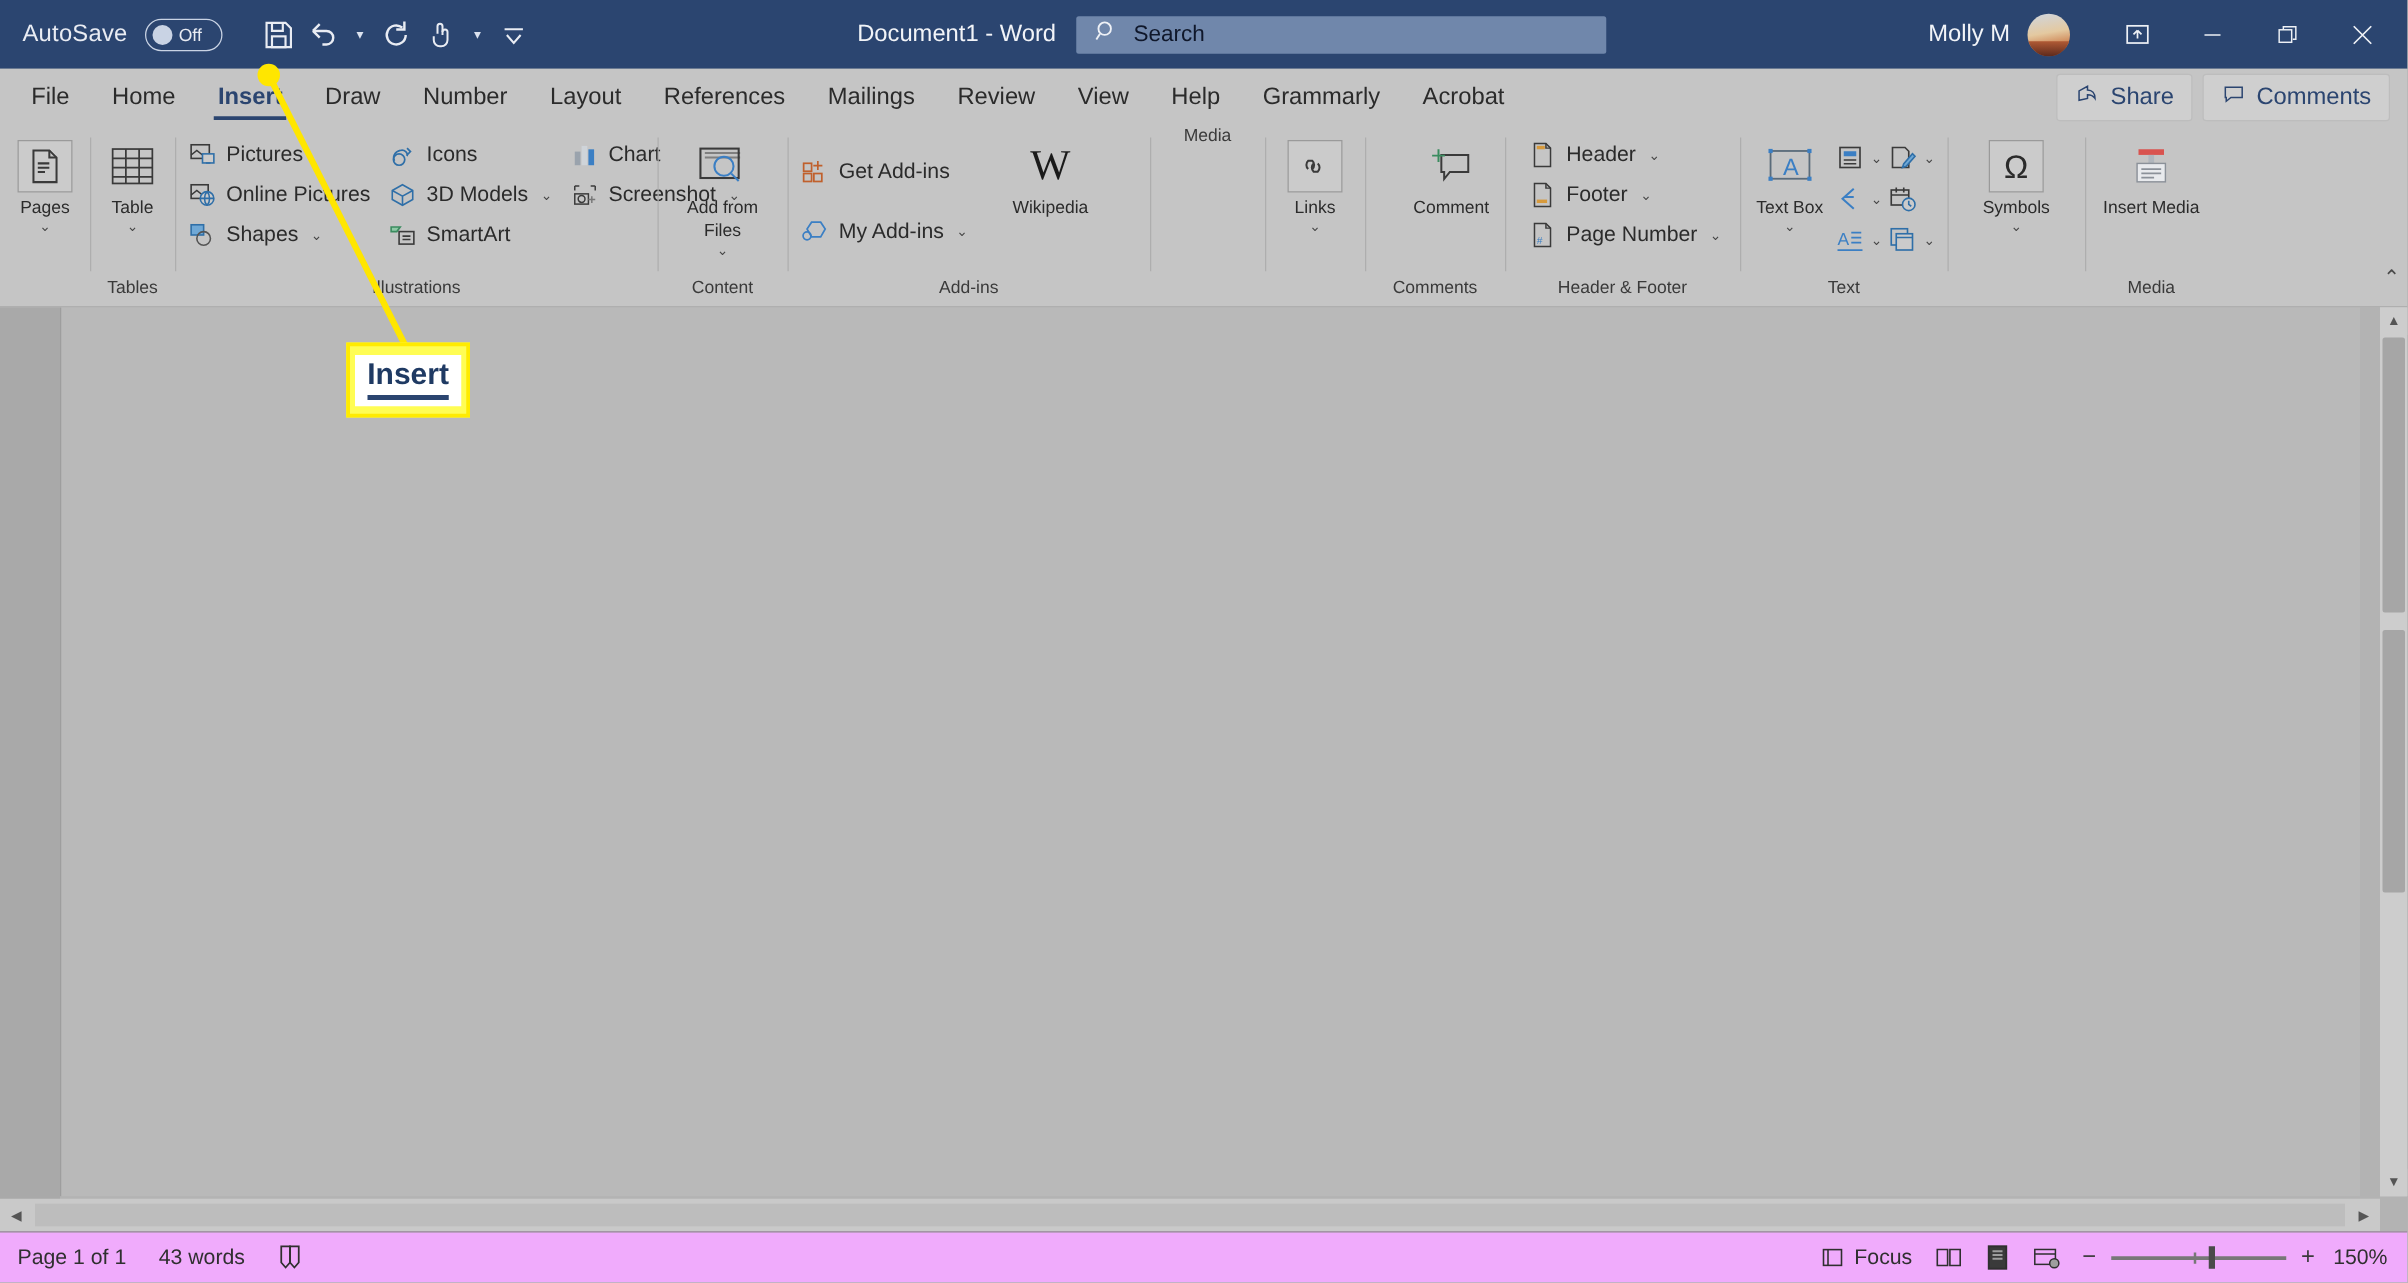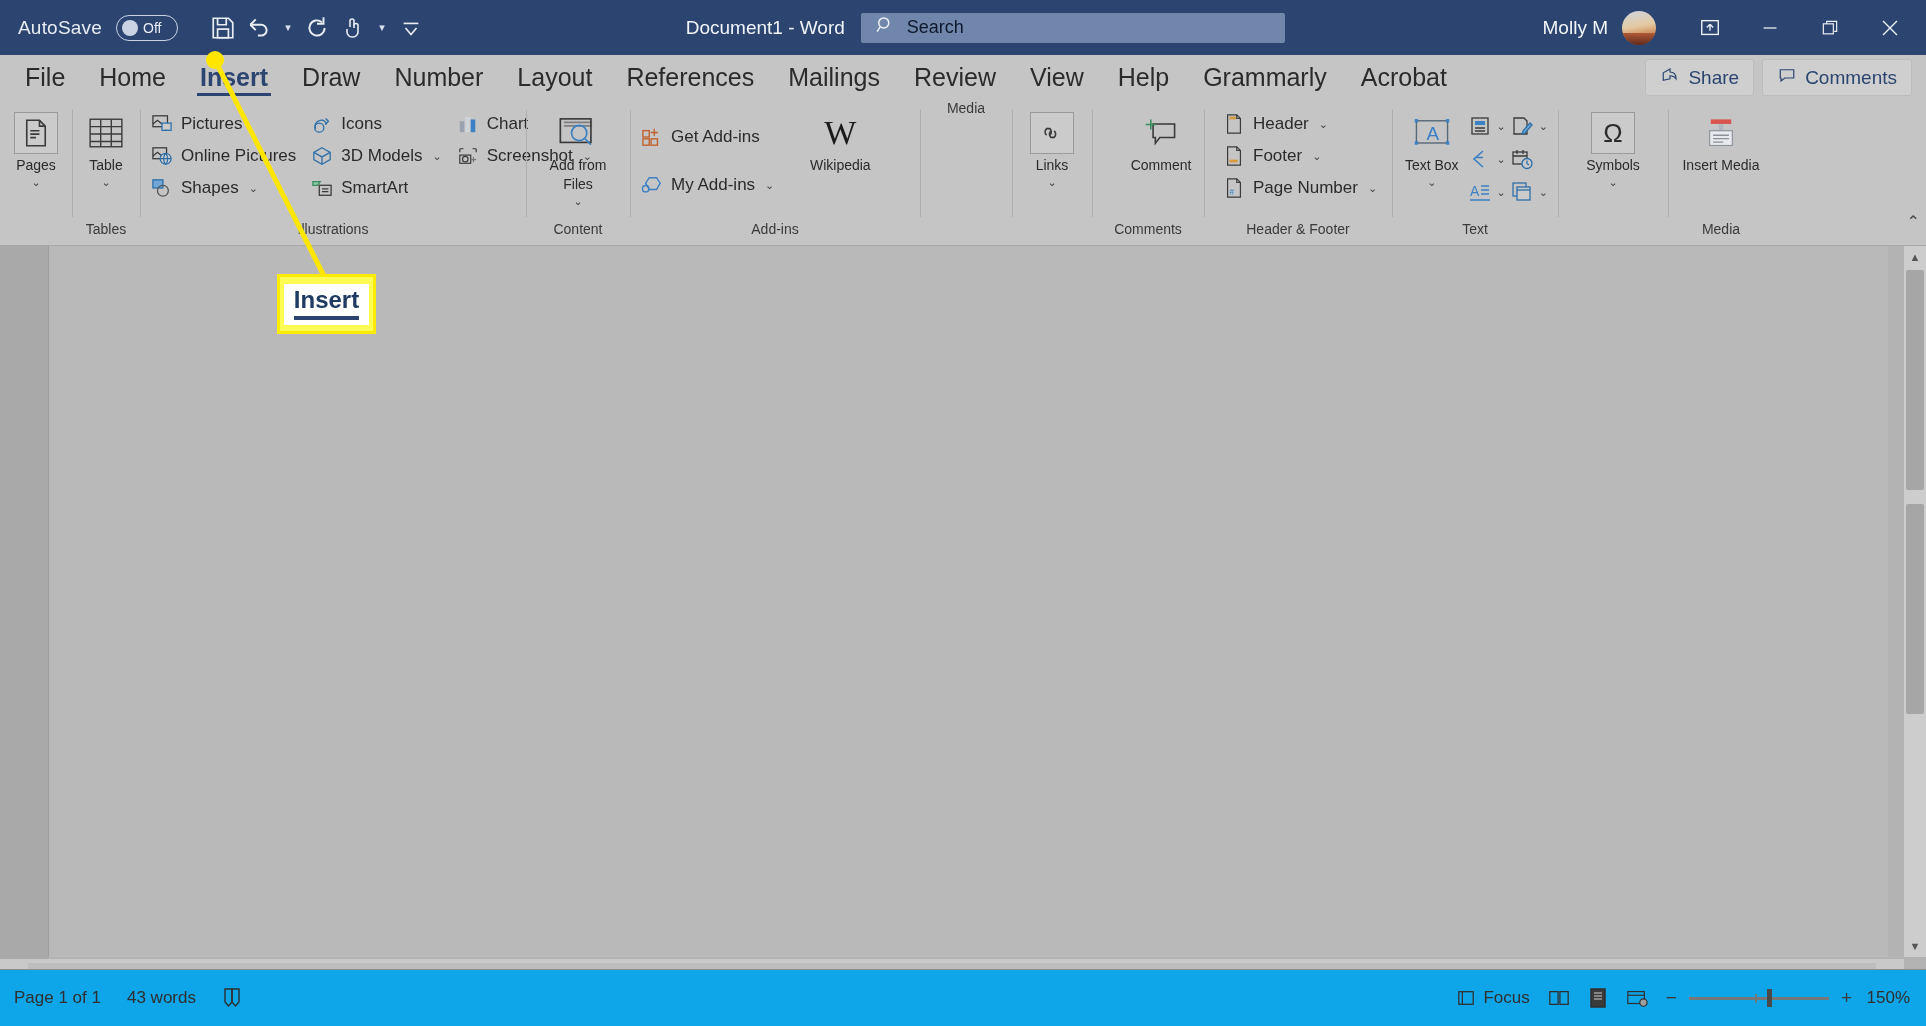--- a/index.html
+++ b/index.html
@@ -54,21 +54,21 @@
     color: #eef1f6; }
 
   
   .tabstrip {
     position: absolute; left: 0; top: 55px; width: 1926px; height: 45px;
     background: #c5c5c5; display: flex; align-items: stretch;
   }
   .tabs { display: flex; align-items: stretch; padding-left: 8px; }
   .tab {
     padding: 0 17px; display: flex; align-items: center; justify-content: center;
-    font-size: 25px; color: #2b2b2b; position: relative; white-space: nowrap;
+    font-size: 19px; color: #2b2b2b; position: relative; white-space: nowrap;
   }
   .tab.active { color: #2b4570; font-weight: bold; }
   .tab.active::after {
     content: ""; position: absolute; left: 14px; right: 14px; bottom: 4px;
     height: 3px; background: #2b4570;
   }
   .tabstrip-right { margin-left: auto; display: flex; align-items: center; gap: 8px; padding-right: 14px; }
   .pillbtn {
     display: flex; align-items: center; gap: 8px; padding: 6px 14px;
     font-size: 19px; color: #2b4570; background: #cfcfcf;
@@ -151,22 +151,22 @@
   }
   .callout .inner {
     background: #ffffff; padding: 3px 10px 5px 10px; position: relative;
   }
   .callout .txt { font-size: 24px; font-weight: bold; color: #1f3a63; line-height: 26px; }
   .callout .ul { height: 4px; background: #2b4570; margin-top: 3px; }
   .annot-svg { position: absolute; left: 0; top: 0; width: 1926px; height: 1026px; pointer-events: none; }
 
   
   .statusbar {
-    position: absolute; left: 0; bottom: 0; width: 1926px; height: 57px;
-    background: #0ea5e9; display: flex; align-items: center;
+    position: absolute; left: 0; bottom: 0; width: 1926px; height: 41px;
+    background: #f0abfc; display: flex; align-items: center;
     color: #2f2f2f; font-size: 17px; border-top: 1px solid #8d8d8d;
   }
   .sb-left { display: flex; align-items: center; gap: 26px; padding-left: 14px; }
   .sb-right { margin-left: auto; display: flex; align-items: center; gap: 18px; padding-right: 16px; }
   .sb-item { display: flex; align-items: center; gap: 8px; white-space: nowrap; }
   .zoomwrap { display: flex; align-items: center; gap: 12px; }
   .zslider { position: relative; width: 140px; height: 18px; display: flex; align-items: center; }
   .ztrack { width: 140px; height: 3px; background: #777; }
   .zhandle { position: absolute; left: 78px; width: 5px; height: 18px; background: #4a4a4a; }
   .zmid { position: absolute; left: 66px; width: 2px; height: 9px; background: #777; }

